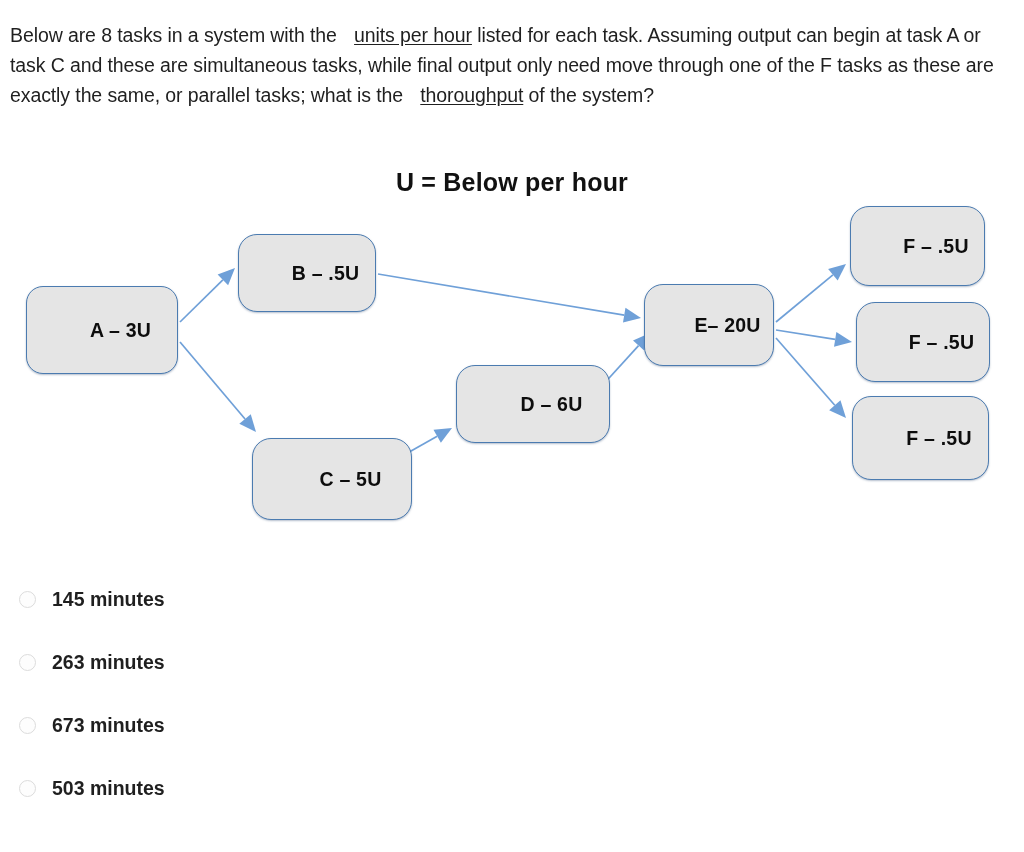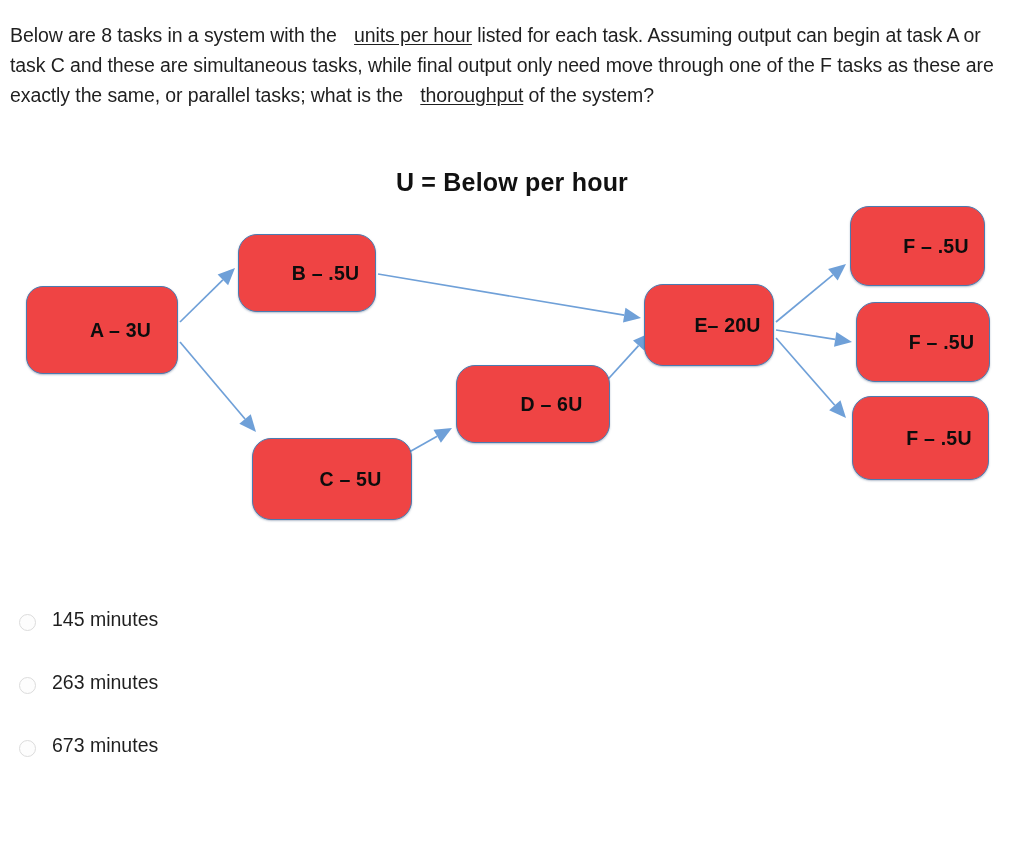--- a/index.html
+++ b/index.html
@@ -48,21 +48,21 @@
     color: #111111;
     letter-spacing: 0.2px;
   }
   #arrow-layer {
     position: absolute;
     left: 0; top: 0;
     width: 1024px; height: 410px;
   }
   .node {
     position: absolute;
-    background: #ef4444;
+    background: #e5e5e5;
     border: 1.4px solid #4B7BB0;
     border-radius: 19px;
     box-shadow: 0 1px 2px rgba(40,70,110,0.35);
     display: flex;
     align-items: center;
     justify-content: center;
     box-sizing: border-box;
     padding-left: 37px;
   }
   .node-label {
@@ -75,22 +75,23 @@
 
   
   #answer-options {
     position: absolute;
     left: 10px;
     top: 568px;
     width: 500px;
   }
   .option-row {
     display: flex;
-    align-items: flex-end;
+    align-items: center;
     height: 63px;
+    font-weight: bold;
   }
   .radio-circle {
     width: 17px;
     height: 17px;
     border-radius: 50%;
     border: 1.5px solid #dcdcdc;
     background: #fdfdfd;
     box-sizing: border-box;
     flex: 0 0 auto;
     margin-left: 9px;
@@ -181,13 +182,17 @@
       <span class="option-label">145 minutes</span>
     </div>
     <div class="option-row">
       <span class="radio-circle"></span>
       <span class="option-label">263 minutes</span>
     </div>
     <div class="option-row">
       <span class="radio-circle"></span>
       <span class="option-label">673 minutes</span>
     </div>
+    <div class="option-row">
+      <span class="radio-circle"></span>
+      <span class="option-label">503 minutes</span>
+    </div>
   </div>
 
 </body></html>

